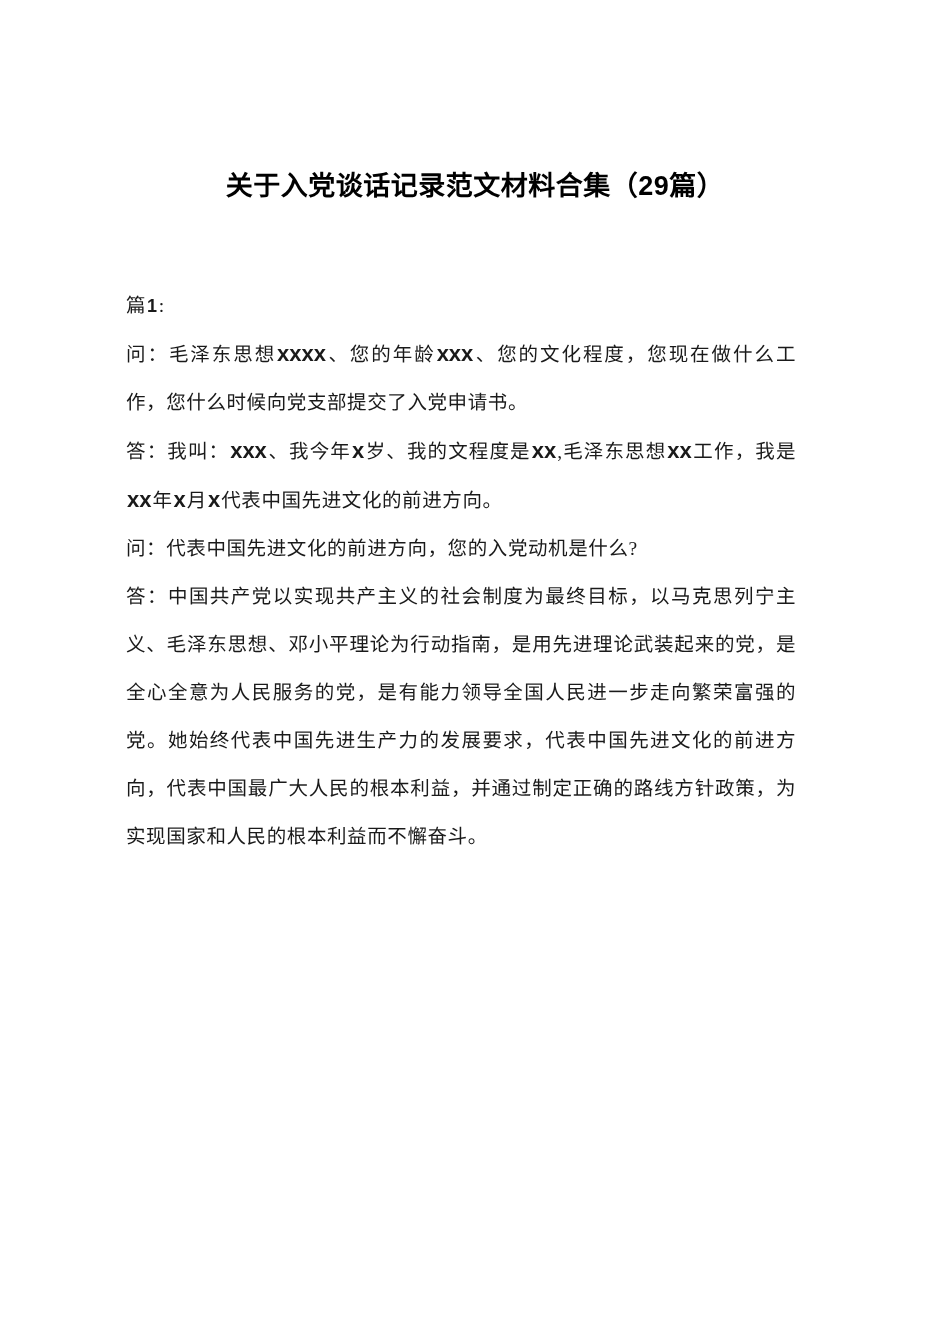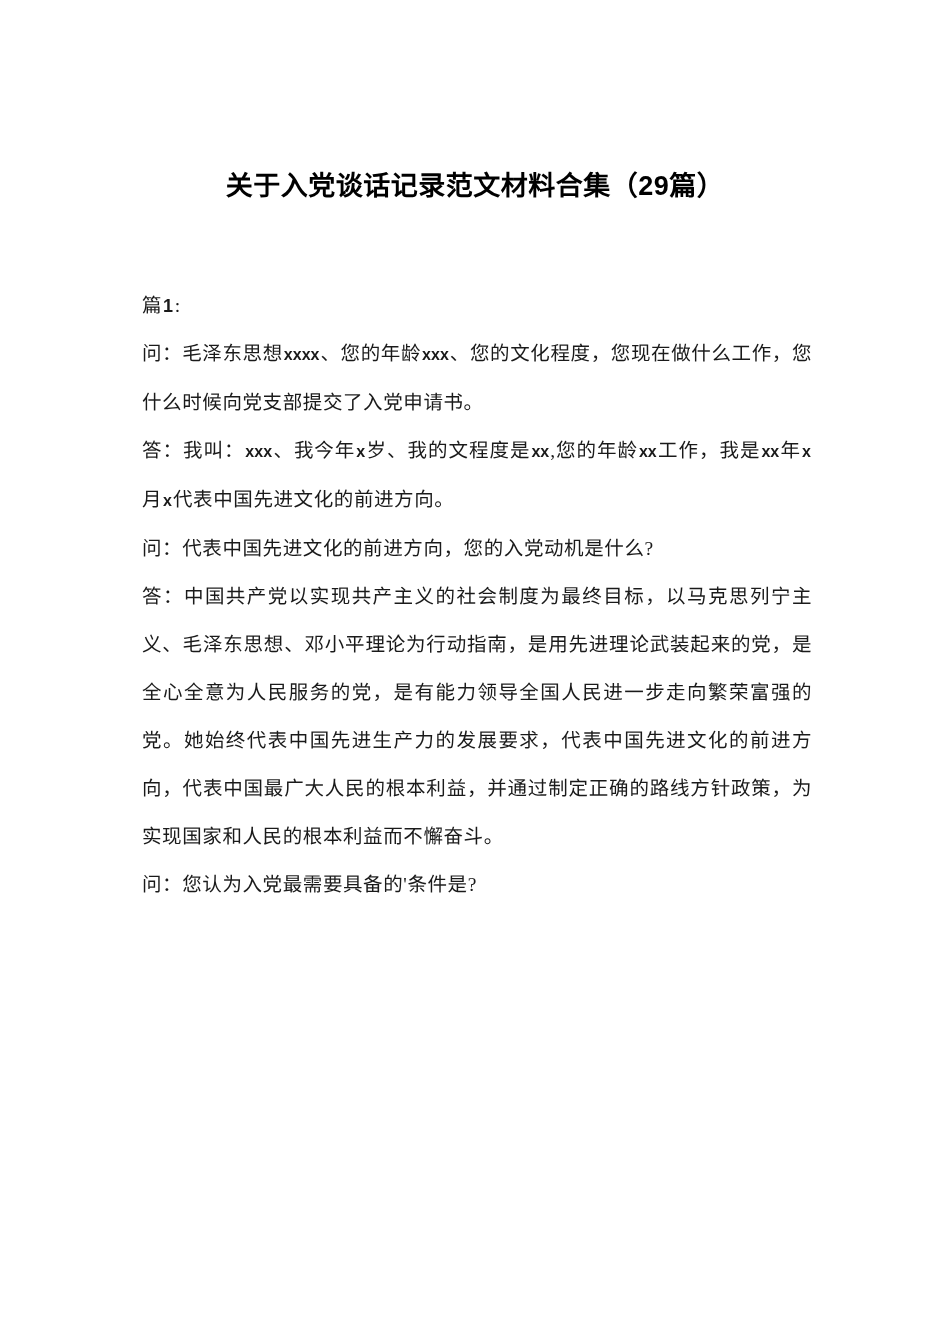--- a/index.html
+++ b/index.html
@@ -34,21 +34,21 @@
     font-size: 27px;
     line-height: 40px;
     color: #000000;
     letter-spacing: 0.5px;
     white-space: nowrap;
   }
 
   
   .body-col {
     position: absolute;
-    left: 142px;
+    left: 126px;
     top: 282px;
     width: 670px;
   }
 
   .para {
     font-size: 19.5px;
     line-height: 48px;
     color: #1a1a1a;
     text-align: justify;
     text-justify: inter-ideograph;
@@ -60,21 +60,21 @@
 
   
   .para.section-label {
     letter-spacing: 0.6px;
   }
 
   
   .lat {
     font-family: "Liberation Sans", "DejaVu Sans", sans-serif;
     font-weight: 700;
-    font-size: 16px;
+    font-size: 22px;
     letter-spacing: 0;
     padding: 0 1px;
   }
 
   
   .num {
     font-family: "Liberation Sans", "DejaVu Sans", sans-serif;
     font-weight: 700;
     font-size: 18px;
     padding: 0 1px;
@@ -86,20 +86,19 @@
 <div class="page">
 
   <h1 class="doc-title">关于入党谈话记录范文材料合集（29篇）</h1>
 
   <div class="body-col">
     <p class="para section-label">
       <span>篇</span><span class="num">1</span><span>:</span>
     </p>
     <div id="paragraph-host">
         <p class="para"><span>问：毛泽东思想</span><span class="lat">xxxx</span><span>、您的年龄</span><span class="lat">xxx</span><span>、您的文化程度，您现在做什么工作，您什么时候向党支部提交了入党申请书。</span></p>
-        <p class="para"><span>答：我叫：</span><span class="lat">xxx</span><span>、我今年</span><span class="lat">x</span><span>岁、我的文程度是</span><span class="lat">xx</span><span>,您的年龄</span><span class="lat">xx</span><span>工作，我是</span><span class="lat">xx</span><span>年</span><span class="lat">x</span><span>月</span><span class="lat">x</span><span>代表中国先进文化的前进方向。</span></p>
+        <p class="para"><span>答：我叫：</span><span class="lat">xxx</span><span>、我今年</span><span class="lat">x</span><span>岁、我的文程度是</span><span class="lat">xx</span><span>,毛泽东思想</span><span class="lat">xx</span><span>工作，我是</span><span class="lat">xx</span><span>年</span><span class="lat">x</span><span>月</span><span class="lat">x</span><span>代表中国先进文化的前进方向。</span></p>
         <p class="para"><span>问：代表中国先进文化的前进方向，您的入党动机是什么?</span></p>
         <p class="para"><span>答：中国共产党以实现共产主义的社会制度为最终目标，以马克思列宁主义、毛泽东思想、邓小平理论为行动指南，是用先进理论武装起来的党，是全心全意为人民服务的党，是有能力领导全国人民进一步走向繁荣富强的党。她始终代表中国先进生产力的发展要求，代表中国先进文化的前进方向，代表中国最广大人民的根本利益，并通过制定正确的路线方针政策，为实现国家和人民的根本利益而不懈奋斗。</span></p>
-        <p class="para"><span>问：您认为入党最需要具备的'条件是?</span></p>
       </div>
   </div>
 
 </div>
 
 </body></html>

